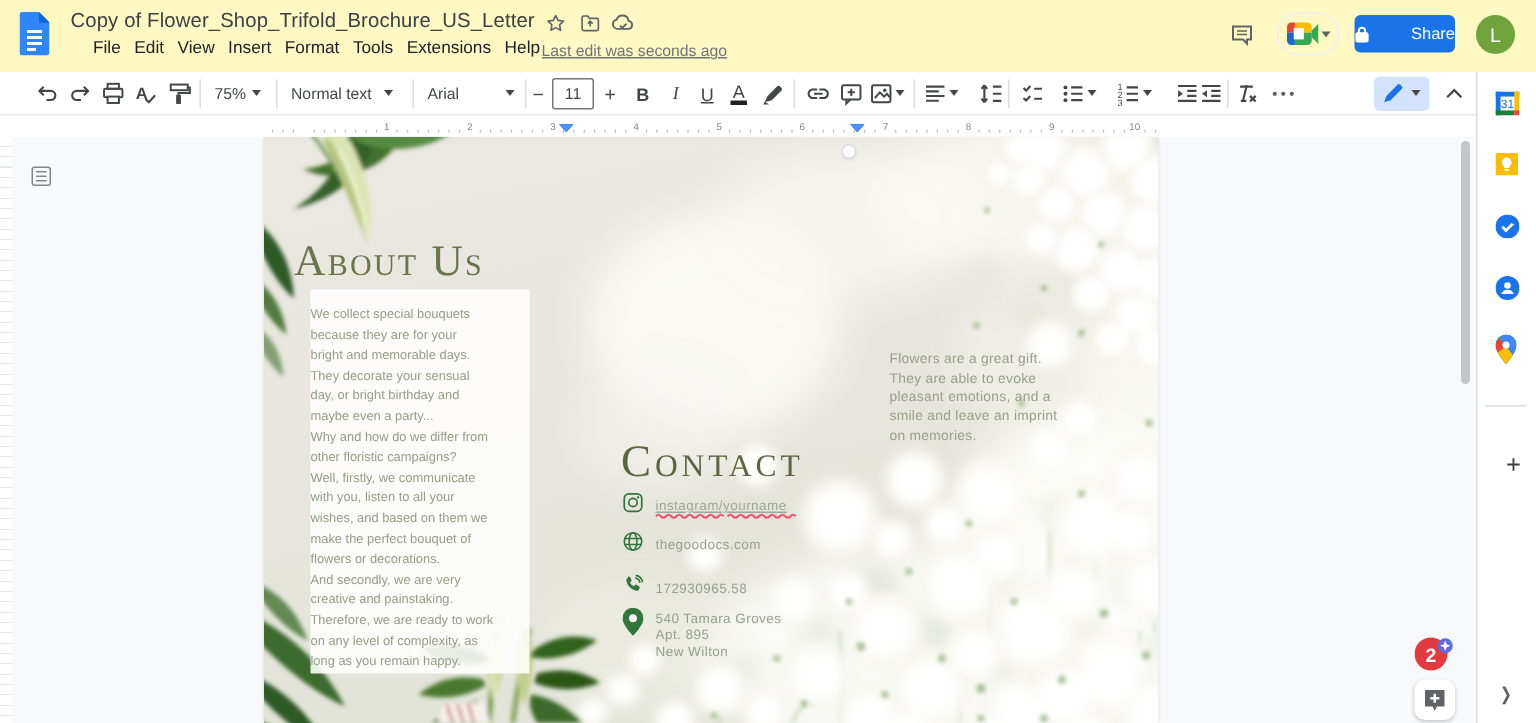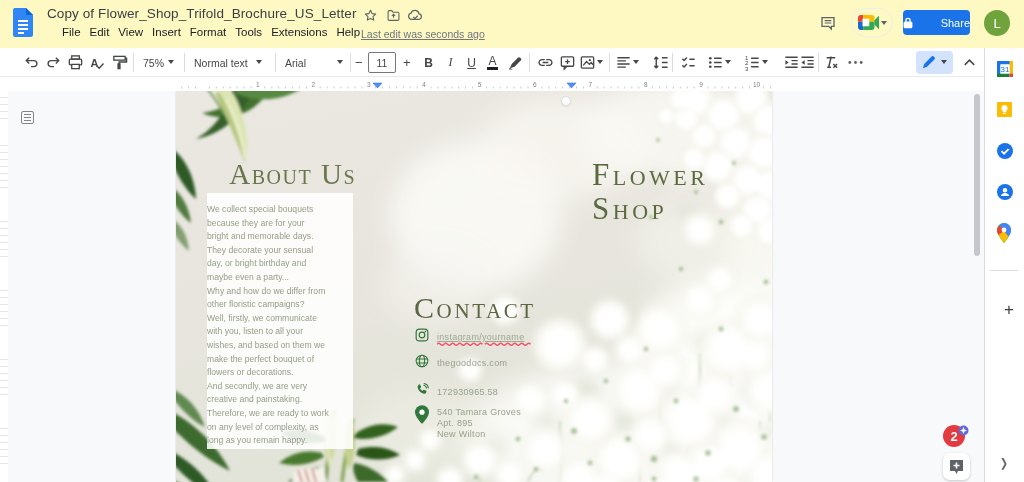--- a/index.html
+++ b/index.html
@@ -33,21 +33,21 @@
   #outlineIcon div { height:1.5px; background:#80868b; margin:1.5px 2px 0 2px; }
   
   #page { position:absolute; left:176px; top:0px; width:596px; height:391px; background:#e9e6e0; overflow:hidden; box-shadow:0 0 2px rgba(0,0,0,0.15); }
   
   #scrollthumb { position:absolute; left:974px; top:3px; width:6px; height:162px; background:#c3c7cb; border-radius:3px; }
   
   #sidebar { position:absolute; left:984px; top:48px; width:40px; height:434px; background:#fff; border-left:1px solid #dadce0; z-index:31; }
   .sbicon { position:absolute; left:12px; }
   
   .serifTitle { font-family:"Liberation Serif", serif; font-variant:small-caps; color:#68774b; }
-  #aboutTitle { position:absolute; left:20px; top:67px; width:160px; text-align:right; font-size:29px; letter-spacing:1.5px; }
+  #aboutTitle { position:absolute; left:20px; top:67px; width:160px; text-align:left; font-size:29px; letter-spacing:1.5px; }
   #aboutBox { position:absolute; left:31px; top:102px; width:146px; height:256px; background:rgba(255,255,255,0.88); }
   #aboutText { position:absolute; left:31px; top:112px; width:146px; font-size:8.6px; line-height:13.6px; color:#949d86; text-align:left; }
   #contactTitle { position:absolute; left:238px; top:200px; font-size:30px; letter-spacing:2.6px; color:#5c6742; }
   .crow { position:absolute; left:261px; font-size:9px; color:#98a18e; letter-spacing:0.3px; }
   .cicon { position:absolute; left:239px; }
   #flowerTitle { position:absolute; left:416px; top:67px; font-size:31px; line-height:34px; letter-spacing:3.5px; color:#5a6a3e; }
   #flowerPara { position:absolute; left:417px; top:142px; width:135px; font-size:9.2px; line-height:12.7px; color:#96a187; letter-spacing:0.2px; }
   
   #grammarly { position:absolute; left:943px; top:424px; z-index:40; }
   #fbBtn { position:absolute; left:943px; top:453px; width:27px; height:27px; background:#fff; border-radius:7px; box-shadow:0 1px 3px rgba(0,0,0,0.2); z-index:40; display:flex; align-items:center; justify-content:center; }
@@ -344,21 +344,21 @@
         <path d="M6.5 2.5 c1 -0.5 2 0 2.5 1 l1.2 2.4 c0.4 0.9 0.1 1.9 -0.7 2.5 l-1 0.8 c0.8 1.8 2.5 3.5 4.3 4.3 l0.8 -1 c0.6 -0.8 1.6 -1.1 2.5 -0.7 l2.4 1.2 c1 0.5 1.5 1.5 1 2.5 l-0.8 1.7 c-0.5 1 -1.5 1.6 -2.6 1.4 c-6 -1 -10.7 -5.7 -11.7 -11.7 c-0.2 -1.1 0.4 -2.1 1.4 -2.6 z"></path>
         <path d="M14.5 4 a6.5 6.5 0 0 1 5.5 5.5 M15 1 a9.5 9.5 0 0 1 8 8" fill="none" stroke="#31763a" stroke-width="1.8"></path>
       </svg>
     <div class="crow" style="top:296px;">172930965.58</div>
     
     <svg class="cicon" style="top:314px" width="14" height="19" viewBox="0 0 24 32" fill="#31763a">
         <path d="M12 0 a12 12 0 0 1 12 12 c0 8 -12 20 -12 20 s-12 -12 -12 -20 a12 12 0 0 1 12 -12 z"></path>
         <circle cx="12" cy="12" r="4.5" fill="#fff"></circle>
       </svg>
     <div class="crow" style="top:316px; line-height:11px;">540 Tamara Groves<br>Apt. 895<br>New Wilton</div>
-    <div id="flowerTitle" class="serifTitle">Flower<br>Shop</div>
+    <div id="flowerPara">Flowers are a great gift.<br>They are able to evoke<br>pleasant emotions, and a<br>smile and leave an imprint<br>on memories.</div>
   </div>
   <div id="vruler" style="background:repeating-linear-gradient(#fff 0px, #fff 6.2px, #e4e6e9 6.2px, #e4e6e9 6.9px)"></div>
   <div class="abs" style="left:561px; top:5px; width:10px; height:10px; background:#fcfcfc; border:1px solid #dadce0; border-radius:50%; z-index:5; box-shadow:0 1px 2px rgba(0,0,0,0.08);"></div>
   <div id="outlineIcon">
       <div></div>
       <div></div>
       <div></div>
     </div>
   <div id="scrollthumb"></div>
 </div>

